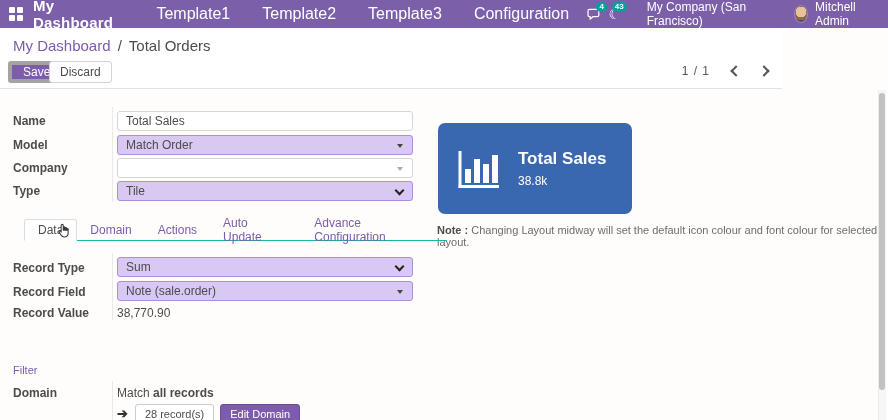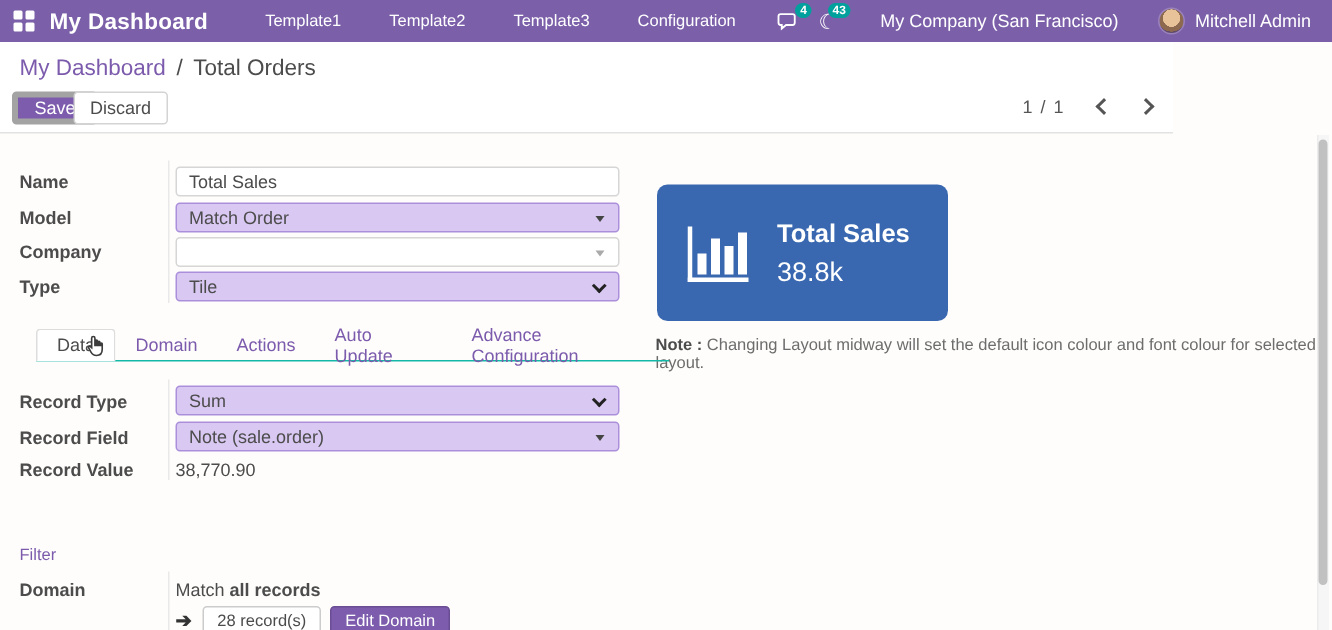--- a/index.html
+++ b/index.html
@@ -6,21 +6,21 @@
   html,body { width:888px; height:420px; overflow:hidden; }
   body { font-family:"Liberation Sans", sans-serif; background:#fff; color:#4c4c4c; }
   .screen { position:relative; width:888px; height:420px; background:#fefdfb; }
 
   
   .navbar { position:absolute; left:0; top:0; width:888px; height:28px; background:#7b5fa9; display:flex; align-items:center; color:#fff; }
   .apps-icon { width:14px; height:14px; margin-left:9px; display:grid; grid-template-columns:6px 6px; grid-template-rows:6px 6px; gap:2px; cursor:pointer; }
   .apps-icon span { background:#fff; border-radius:1px; }
   .nav-title { font-size:15px; font-weight:bold; margin-left:10px; margin-right:22px; letter-spacing:.2px; }
   .nav-menu { display:flex; height:28px; align-items:center; }
-  .nav-menu .item { font-size:11px; padding:0 16px; height:16px; display:flex; align-items:center; cursor:pointer; }
+  .nav-menu .item { font-size:16px; padding:0 16px; height:16px; display:flex; align-items:center; cursor:pointer; }
   .nav-right { margin-left:auto; display:flex; align-items:center; height:28px; }
   .systray-icon { position:relative; width:26px; height:28px; display:flex; align-items:center; justify-content:center; cursor:pointer; }
   .badge { position:absolute; top:2px; right:-2px; background:#00a09d; color:#fff; font-size:8px; line-height:10px; padding:0 3px; border-radius:6px; font-weight:bold; }
   .moon-glyph { font-size:14px; color:#fff; }
   .company-name { font-size:12px; padding:0 26px 0 22px; cursor:pointer; }
   .avatar { width:18px; height:18px; border-radius:50%; background:radial-gradient(circle at 50% 38%, #e8c39a 0 45%, #8d6a4f 46% 70%, #5f4a69 71%); border:1px solid #9a82bd; }
   .user-name { font-size:12px; padding:0 14px 0 7px; cursor:pointer; }
 
   
   .control-panel { position:absolute; left:0; top:28px; width:782px; height:61px; background:#fff; border-bottom:1px solid #e2e2e2; }
@@ -45,21 +45,21 @@
   .field-purple { background:#d9c8f2; border:1px solid #ab8fdb; }
   input.field { outline:none; font-family:"Liberation Sans", sans-serif; }
   .caret-sm { position:absolute; right:9px; top:8px; width:0; height:0; border-left:3.5px solid transparent; border-right:3.5px solid transparent; border-top:4px solid #444; }
   .caret-gray { border-top-color:#aaa; }
   .chev-bold { position:absolute; right:9px; top:5px; width:7px; height:7px; border-left:2px solid #222; border-bottom:2px solid #222; transform:rotate(-45deg); }
 
   
   .tile { position:absolute; left:438px; top:123px; width:194px; height:91px; border-radius:7px; display:flex; align-items:center; padding-left:17px; }
   .tile-text { margin-left:17px; color:#fff; }
   .tile-title { font-size:17px; font-weight:bold; }
-  .tile-value { font-size:18px; margin-top:5px; }
+  .tile-value { font-size:12px; margin-top:5px; }
 
   .note-line { position:absolute; left:437px; top:224px; width:448px; font-size:11px; color:#6d6d6d; }
   .note-line b { color:#4c4c4c; }
 
   
   .tabs { position:absolute; left:24px; top:219px; width:422px; height:22px; display:flex; border-bottom:1px solid #14b8a6; }
   .tab { font-size:12px; color:#7c5bad; padding:0 13px; display:flex; align-items:center; height:22px; cursor:pointer; }
   .tab.active { color:#4c4c4c; background:#fff; border:1px solid #ddd; border-bottom:1px solid #fff; border-radius:3px 3px 0 0; margin-bottom:-1px; }
   .cursor-hand { position:absolute; left:57px; top:223px; width:15px; height:17px; }
 

